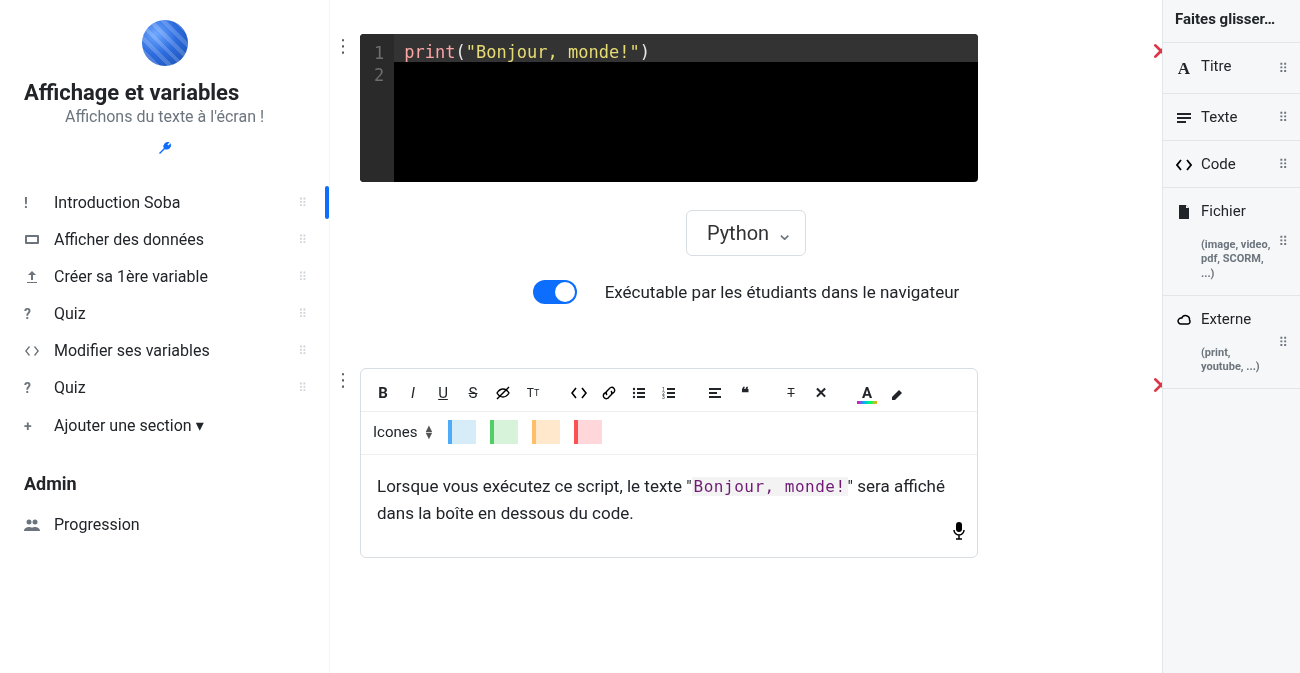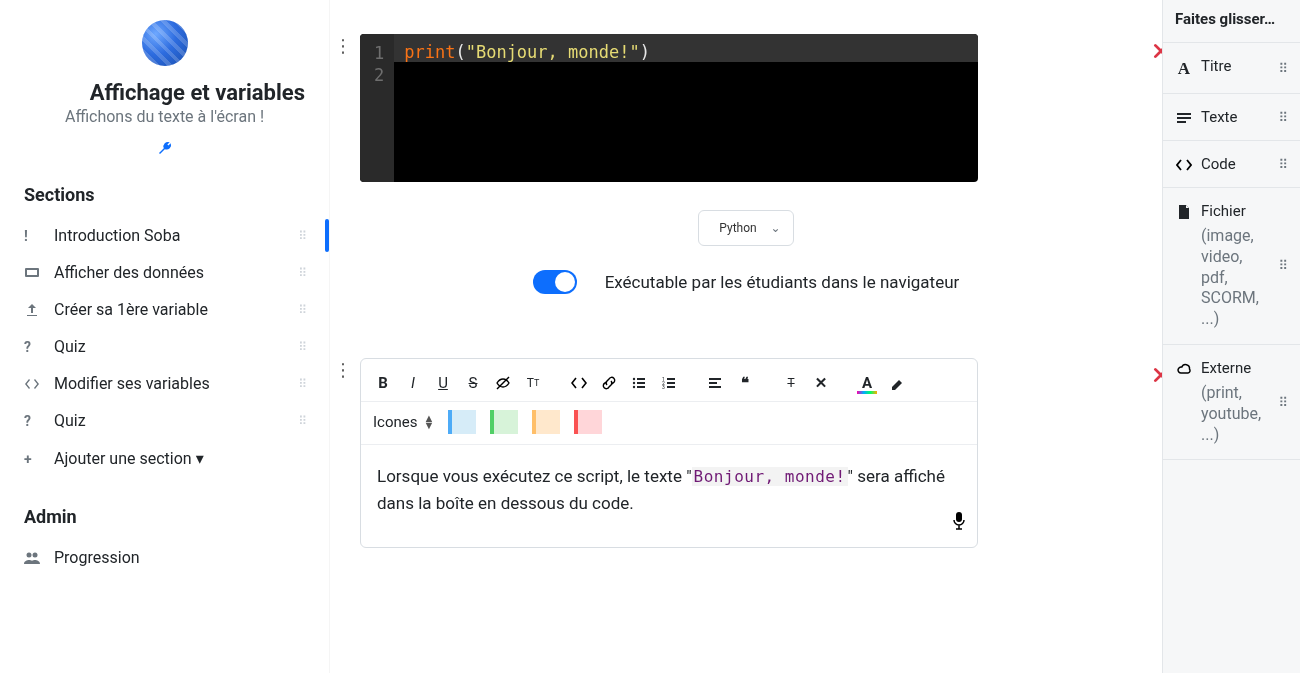--- a/index.html
+++ b/index.html
@@ -25,21 +25,21 @@
     background: radial-gradient(circle at 30% 30%, #6ea8ff 0%, #2d6cdf 45%, #1a4fae 100%);
     margin: 0 auto 14px;
     position: relative;
     overflow: hidden;
   }
   .avatar::after{
     content:""; position:absolute; inset:0;
     background: repeating-linear-gradient(45deg, rgba(255,255,255,0.18) 0 4px, transparent 4px 9px);
   }
   .course-title {
-    text-align: right; font-size: 22px; font-weight: 700;
+    text-align: left; font-size: 22px; font-weight: 700;
   }
   .course-sub {
     text-align: center; font-size: 16px; color: #6c757d; margin-top: 2px;
   }
   .wrench-row { text-align:center; margin: 14px 0 24px; color:#0d6efd; font-size:16px;}
   .wrench-row svg { width:16px;height:16px; }
 
   .section-heading {
     font-size: 18px; font-weight: 700; margin: 6px 0 12px;
   }
@@ -94,30 +94,30 @@
   }
   .gutter{
     background:#2a2a2a; color:#6e6e6e; text-align:right;
     padding:8px 10px 8px 14px; user-select:none;
   }
   .gutter div{ height:22px; line-height:22px; }
   .code-body{
     flex:1; color:#e8e8e8; padding:8px 10px;
   }
   .code-line.active { background:#333; margin:-8px -10px 0 -10px; padding:8px 10px 0 10px; }
-  .tok-fn{ color:#f97316; }
+  .tok-fn{ color:#fca5a5; }
   .tok-str{ color:#e6db74; }
 
   .lang-select{
     display:flex; justify-content:center; margin-top:28px;
   }
   .select-box{
     border:1px solid #d8dde2; border-radius:6px;
     padding:10px 36px 10px 20px;
-    font-size:12px; color:#333; background:#fff;
+    font-size:20px; color:#333; background:#fff;
     position:relative;
   }
   .select-box .chev{ position:absolute; right:12px; top:50%; transform:translateY(-50%); color:#6c757d;}
 
   .exec-row{
     display:flex; justify-content:center; align-items:center;
     margin-top:24px; gap:28px; font-size:17px;
   }
   .toggle{
     width:44px; height:24px; border-radius:12px; background:#0d6efd; position:relative;
@@ -187,21 +187,21 @@
   .pal-item{
     border-bottom:1px solid #e3e6e9;
     padding:14px 10px 14px 12px;
     display:flex; align-items:flex-start; gap:8px;
     position:relative;
   }
   .pal-icon{ width:18px; display:flex; align-items:center; justify-content:center; margin-top:2px;}
   .pal-icon svg{ width:16px; height:16px; fill:#212529;}
   .pal-text{ flex:1; }
   .pal-label{ font-size:15px; }
-  .pal-sub{ font-size:16px; color:#6c757d; line-height:1.3; margin-top:6px;}
+  .pal-sub{ font-size:11px; color:#6c757d; line-height:1.3; margin-top:18px;font-weight:bold;}
   .pal-grip{
     color:#6c757d; font-size:13px; line-height:5px; letter-spacing:2px;
     align-self:center;
   }
 
   .updown{ font-size:11px; line-height:7px; color:#555; }
 
 </style>
 </head>
 <body>
@@ -211,21 +211,20 @@
   <h1 class="course-title">Affichage et variables</h1>
   <div class="course-sub">Affichons du texte à l'écran !</div>
   <div class="wrench-row">
     <span>
       <svg viewBox="0 0 16 16">
           <path fill="#0d6efd" d="M13.7 3.3a4.5 4.5 0 0 1-5.9 5.9L3 14l-1-1 4.8-4.8A4.5 4.5 0 0 1 12.7 2.3l-2.3 2.3 1 1 2.3-2.3z"></path>
         </svg>
     </span>
   </div>
 
-  <div class="section-heading">Sections</div>
   <ul class="nav-list">
     <li class="nav-item active">
       <span class="nav-icon">
           <b>!</b>
         </span>
       <span>Introduction Soba</span>
       <span class="grip">⠿</span>
     </li>
     <li class="nav-item">
       <span class="nav-icon">

